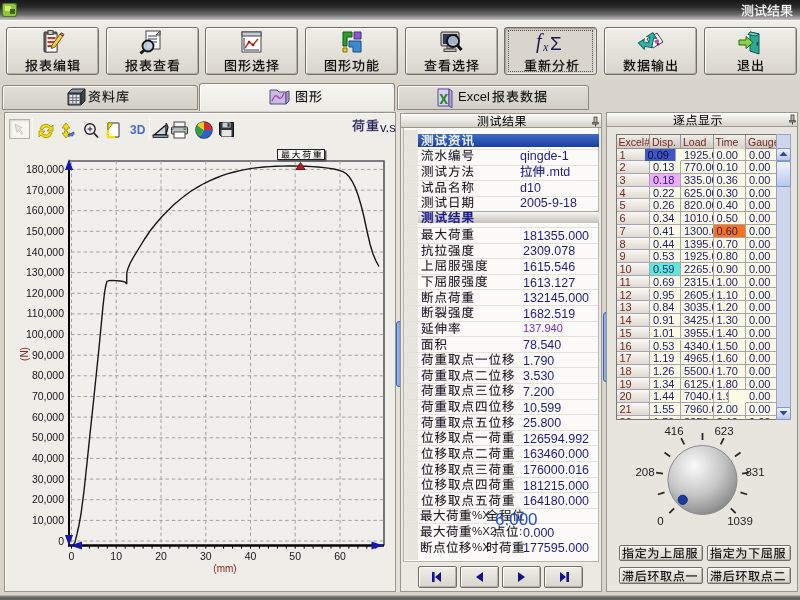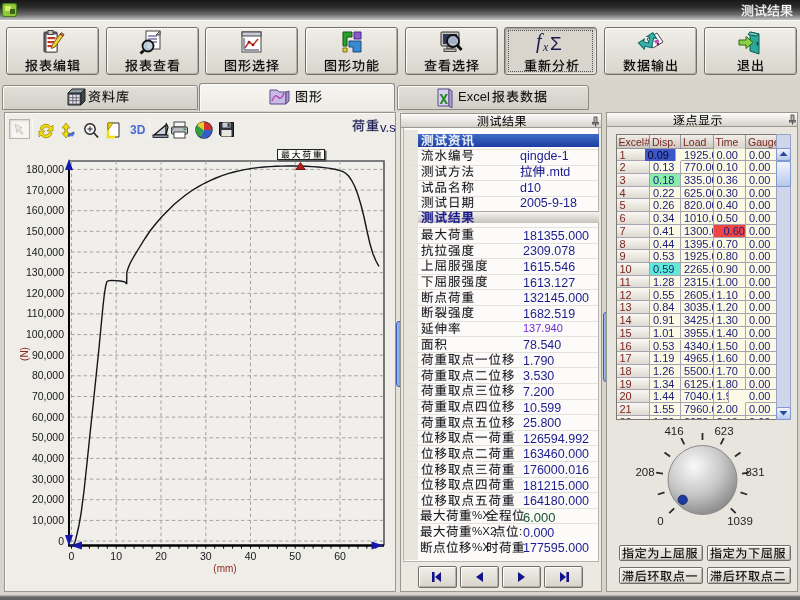--- a/index.html
+++ b/index.html
@@ -698,21 +698,21 @@
     </svg>
   </div>
 <div class="abs" style="left:472px;top:509.4px;font-size:11.5px;color:#1c1c24">%X</div>
 <div style="position:absolute;left:486px;top:509.4px">
     <svg style="display:block" width="38" height="13" viewBox="0 0 38 13" fill="#1c1c24" stroke="#1c1c24" stroke-width="8">
       <use href="#g5168" transform="translate(0.0 11.0) scale(0.01250 -0.01250)"></use>
       <use href="#g7A0B" transform="translate(13.0 11.0) scale(0.01250 -0.01250)"></use>
       <use href="#g4F4D" transform="translate(26.0 11.0) scale(0.01250 -0.01250)"></use>
     </svg>
   </div>
-<div class="abs" style="left:523px;top:509.9px;font-size:13px;color:#14532d">6.000</div>
+<div class="abs" style="left:495px;top:509.9px;font-size:17px;color:#1d4ed8">6.000</div>
 <div style="position:absolute;left:420px;top:525.1px">
     <svg style="display:block" width="52" height="13" viewBox="0 0 52 13" fill="#1c1c24" stroke="#1c1c24" stroke-width="8">
       <use href="#g6700" transform="translate(0.0 11.0) scale(0.01250 -0.01250)"></use>
       <use href="#g5927" transform="translate(13.0 11.0) scale(0.01250 -0.01250)"></use>
       <use href="#g8377" transform="translate(26.0 11.0) scale(0.01250 -0.01250)"></use>
       <use href="#g91CD" transform="translate(39.0 11.0) scale(0.01250 -0.01250)"></use>
     </svg>
   </div>
 <div class="abs" style="left:472px;top:525.1px;font-size:11.5px;color:#1c1c24">%X2</div>
 <div style="position:absolute;left:493px;top:525.1px">
@@ -785,21 +785,21 @@
     <div style="position:absolute;left:28px;top:14.0px;width:31px;height:12.7px;background:#3c55c8;color:#0a0a28;border-right:1px solid #a8a4b4;border-bottom:1px solid #a8a4b4;font-size:11px;padding:0 0 16px 3px;overflow:hidden;white-space:nowrap">0.09</div>
     <div style="position:absolute;left:64.5px;top:14.0px;width:32.5px;height:12.7px;background:#fbfae4;color:#20207c;border-right:1px solid #a8a4b4;border-bottom:1px solid #a8a4b4;font-size:11px;padding:0 0 0 3px;overflow:hidden;white-space:nowrap">1925.00</div>
     <div style="position:absolute;left:97.0px;top:14.0px;width:32.5px;height:12.7px;background:#fbfae4;color:#20207c;border-right:1px solid #a8a4b4;border-bottom:1px solid #a8a4b4;font-size:11px;padding:0 0 0 3px;overflow:hidden;white-space:nowrap">0.00</div>
     <div style="position:absolute;left:129.5px;top:14.0px;width:31px;height:12.7px;background:#fbfae4;color:#20207c;border-right:1px solid #a8a4b4;border-bottom:1px solid #a8a4b4;font-size:11px;padding:0 0 0 3px;overflow:hidden;white-space:nowrap">0.00</div>
     <div style="position:absolute;left:0px;top:26.7px;width:33.5px;height:12.7px;background:linear-gradient(180deg,#faf8f4,#dedad2);color:#7c2420;border-right:1px solid #a8a4b4;border-bottom:1px solid #a8a4b4;font-size:11px;padding:0 0 0 3px;overflow:hidden;white-space:nowrap">2</div>
     <div style="position:absolute;left:33.5px;top:26.7px;width:31px;height:12.7px;background:#fbfae4;color:#20207c;border-right:1px solid #a8a4b4;border-bottom:1px solid #a8a4b4;font-size:11px;padding:0 0 0 3px;overflow:hidden;white-space:nowrap">0.13</div>
     <div style="position:absolute;left:64.5px;top:26.7px;width:32.5px;height:12.7px;background:#fbfae4;color:#20207c;border-right:1px solid #a8a4b4;border-bottom:1px solid #a8a4b4;font-size:11px;padding:0 0 0 3px;overflow:hidden;white-space:nowrap">770.00</div>
     <div style="position:absolute;left:97.0px;top:26.7px;width:32.5px;height:12.7px;background:#fbfae4;color:#20207c;border-right:1px solid #a8a4b4;border-bottom:1px solid #a8a4b4;font-size:11px;padding:0 0 0 3px;overflow:hidden;white-space:nowrap">0.10</div>
     <div style="position:absolute;left:129.5px;top:26.7px;width:31px;height:12.7px;background:#fbfae4;color:#20207c;border-right:1px solid #a8a4b4;border-bottom:1px solid #a8a4b4;font-size:11px;padding:0 0 0 3px;overflow:hidden;white-space:nowrap">0.00</div>
     <div style="position:absolute;left:0px;top:39.5px;width:33.5px;height:12.7px;background:linear-gradient(180deg,#faf8f4,#dedad2);color:#7c2420;border-right:1px solid #a8a4b4;border-bottom:1px solid #a8a4b4;font-size:11px;padding:0 0 0 3px;overflow:hidden;white-space:nowrap">3</div>
-    <div style="position:absolute;left:33.5px;top:39.5px;width:31px;height:12.7px;background:#86efac;color:#20207c;border-right:1px solid #a8a4b4;border-bottom:1px solid #a8a4b4;font-size:11px;padding:0 0 0 3px;overflow:hidden;white-space:nowrap">0.18</div>
+    <div style="position:absolute;left:33.5px;top:39.5px;width:31px;height:12.7px;background:#f0abfc;color:#20207c;border-right:1px solid #a8a4b4;border-bottom:1px solid #a8a4b4;font-size:11px;padding:0 0 0 3px;overflow:hidden;white-space:nowrap">0.18</div>
     <div style="position:absolute;left:64.5px;top:39.5px;width:32.5px;height:12.7px;background:#fbfae4;color:#20207c;border-right:1px solid #a8a4b4;border-bottom:1px solid #a8a4b4;font-size:11px;padding:0 0 0 3px;overflow:hidden;white-space:nowrap">335.00</div>
     <div style="position:absolute;left:97.0px;top:39.5px;width:32.5px;height:12.7px;background:#fbfae4;color:#20207c;border-right:1px solid #a8a4b4;border-bottom:1px solid #a8a4b4;font-size:11px;padding:0 0 0 3px;overflow:hidden;white-space:nowrap">0.36</div>
     <div style="position:absolute;left:129.5px;top:39.5px;width:31px;height:12.7px;background:#fbfae4;color:#20207c;border-right:1px solid #a8a4b4;border-bottom:1px solid #a8a4b4;font-size:11px;padding:0 0 0 3px;overflow:hidden;white-space:nowrap">0.00</div>
     <div style="position:absolute;left:0px;top:52.2px;width:33.5px;height:12.7px;background:linear-gradient(180deg,#faf8f4,#dedad2);color:#7c2420;border-right:1px solid #a8a4b4;border-bottom:1px solid #a8a4b4;font-size:11px;padding:0 0 0 3px;overflow:hidden;white-space:nowrap">4</div>
     <div style="position:absolute;left:33.5px;top:52.2px;width:31px;height:12.7px;background:#fbfae4;color:#20207c;border-right:1px solid #a8a4b4;border-bottom:1px solid #a8a4b4;font-size:11px;padding:0 0 0 3px;overflow:hidden;white-space:nowrap">0.22</div>
     <div style="position:absolute;left:64.5px;top:52.2px;width:32.5px;height:12.7px;background:#fbfae4;color:#20207c;border-right:1px solid #a8a4b4;border-bottom:1px solid #a8a4b4;font-size:11px;padding:0 0 0 3px;overflow:hidden;white-space:nowrap">625.00</div>
     <div style="position:absolute;left:97.0px;top:52.2px;width:32.5px;height:12.7px;background:#fbfae4;color:#20207c;border-right:1px solid #a8a4b4;border-bottom:1px solid #a8a4b4;font-size:11px;padding:0 0 0 3px;overflow:hidden;white-space:nowrap">0.30</div>
     <div style="position:absolute;left:129.5px;top:52.2px;width:31px;height:12.7px;background:#fbfae4;color:#20207c;border-right:1px solid #a8a4b4;border-bottom:1px solid #a8a4b4;font-size:11px;padding:0 0 0 3px;overflow:hidden;white-space:nowrap">0.00</div>
     <div style="position:absolute;left:0px;top:64.9px;width:33.5px;height:12.7px;background:linear-gradient(180deg,#faf8f4,#dedad2);color:#7c2420;border-right:1px solid #a8a4b4;border-bottom:1px solid #a8a4b4;font-size:11px;padding:0 0 0 3px;overflow:hidden;white-space:nowrap">5</div>
     <div style="position:absolute;left:33.5px;top:64.9px;width:31px;height:12.7px;background:#fbfae4;color:#20207c;border-right:1px solid #a8a4b4;border-bottom:1px solid #a8a4b4;font-size:11px;padding:0 0 0 3px;overflow:hidden;white-space:nowrap">0.26</div>
@@ -807,44 +807,44 @@
     <div style="position:absolute;left:97.0px;top:64.9px;width:32.5px;height:12.7px;background:#fbfae4;color:#20207c;border-right:1px solid #a8a4b4;border-bottom:1px solid #a8a4b4;font-size:11px;padding:0 0 0 3px;overflow:hidden;white-space:nowrap">0.40</div>
     <div style="position:absolute;left:129.5px;top:64.9px;width:31px;height:12.7px;background:#fbfae4;color:#20207c;border-right:1px solid #a8a4b4;border-bottom:1px solid #a8a4b4;font-size:11px;padding:0 0 0 3px;overflow:hidden;white-space:nowrap">0.00</div>
     <div style="position:absolute;left:0px;top:77.7px;width:33.5px;height:12.7px;background:linear-gradient(180deg,#faf8f4,#dedad2);color:#7c2420;border-right:1px solid #a8a4b4;border-bottom:1px solid #a8a4b4;font-size:11px;padding:0 0 0 3px;overflow:hidden;white-space:nowrap">6</div>
     <div style="position:absolute;left:33.5px;top:77.7px;width:31px;height:12.7px;background:#fbfae4;color:#20207c;border-right:1px solid #a8a4b4;border-bottom:1px solid #a8a4b4;font-size:11px;padding:0 0 0 3px;overflow:hidden;white-space:nowrap">0.34</div>
     <div style="position:absolute;left:64.5px;top:77.7px;width:32.5px;height:12.7px;background:#fbfae4;color:#20207c;border-right:1px solid #a8a4b4;border-bottom:1px solid #a8a4b4;font-size:11px;padding:0 0 0 3px;overflow:hidden;white-space:nowrap">1010.00</div>
     <div style="position:absolute;left:97.0px;top:77.7px;width:32.5px;height:12.7px;background:#fbfae4;color:#20207c;border-right:1px solid #a8a4b4;border-bottom:1px solid #a8a4b4;font-size:11px;padding:0 0 0 3px;overflow:hidden;white-space:nowrap">0.50</div>
     <div style="position:absolute;left:129.5px;top:77.7px;width:31px;height:12.7px;background:#fbfae4;color:#20207c;border-right:1px solid #a8a4b4;border-bottom:1px solid #a8a4b4;font-size:11px;padding:0 0 0 3px;overflow:hidden;white-space:nowrap">0.00</div>
     <div style="position:absolute;left:0px;top:90.4px;width:33.5px;height:12.7px;background:linear-gradient(180deg,#faf8f4,#dedad2);color:#7c2420;border-right:1px solid #a8a4b4;border-bottom:1px solid #a8a4b4;font-size:11px;padding:0 0 0 3px;overflow:hidden;white-space:nowrap">7</div>
     <div style="position:absolute;left:33.5px;top:90.4px;width:31px;height:12.7px;background:#fbfae4;color:#20207c;border-right:1px solid #a8a4b4;border-bottom:1px solid #a8a4b4;font-size:11px;padding:0 0 0 3px;overflow:hidden;white-space:nowrap">0.41</div>
     <div style="position:absolute;left:64.5px;top:90.4px;width:32.5px;height:12.7px;background:#fbfae4;color:#20207c;border-right:1px solid #a8a4b4;border-bottom:1px solid #a8a4b4;font-size:11px;padding:0 0 0 3px;overflow:hidden;white-space:nowrap">1300.00</div>
-    <div style="position:absolute;left:97.0px;top:90.4px;width:32.5px;height:12.7px;background:#ef4444;color:#20207c;border-right:1px solid #a8a4b4;border-bottom:1px solid #a8a4b4;font-size:11px;padding:0 0 0 10px;overflow:hidden;white-space:nowrap">0.60</div>
+    <div style="position:absolute;left:97.0px;top:90.4px;width:32.5px;height:12.7px;background:#f97316;color:#20207c;border-right:1px solid #a8a4b4;border-bottom:1px solid #a8a4b4;font-size:11px;padding:0 0 0 3px;overflow:hidden;white-space:nowrap">0.60</div>
     <div style="position:absolute;left:129.5px;top:90.4px;width:31px;height:12.7px;background:#fbfae4;color:#20207c;border-right:1px solid #a8a4b4;border-bottom:1px solid #a8a4b4;font-size:11px;padding:0 0 0 3px;overflow:hidden;white-space:nowrap">0.00</div>
     <div style="position:absolute;left:0px;top:103.1px;width:33.5px;height:12.7px;background:linear-gradient(180deg,#faf8f4,#dedad2);color:#7c2420;border-right:1px solid #a8a4b4;border-bottom:1px solid #a8a4b4;font-size:11px;padding:0 0 0 3px;overflow:hidden;white-space:nowrap">8</div>
     <div style="position:absolute;left:33.5px;top:103.1px;width:31px;height:12.7px;background:#fbfae4;color:#20207c;border-right:1px solid #a8a4b4;border-bottom:1px solid #a8a4b4;font-size:11px;padding:0 0 0 3px;overflow:hidden;white-space:nowrap">0.44</div>
     <div style="position:absolute;left:64.5px;top:103.1px;width:32.5px;height:12.7px;background:#fbfae4;color:#20207c;border-right:1px solid #a8a4b4;border-bottom:1px solid #a8a4b4;font-size:11px;padding:0 0 0 3px;overflow:hidden;white-space:nowrap">1395.00</div>
     <div style="position:absolute;left:97.0px;top:103.1px;width:32.5px;height:12.7px;background:#fbfae4;color:#20207c;border-right:1px solid #a8a4b4;border-bottom:1px solid #a8a4b4;font-size:11px;padding:0 0 0 3px;overflow:hidden;white-space:nowrap">0.70</div>
     <div style="position:absolute;left:129.5px;top:103.1px;width:31px;height:12.7px;background:#fbfae4;color:#20207c;border-right:1px solid #a8a4b4;border-bottom:1px solid #a8a4b4;font-size:11px;padding:0 0 0 3px;overflow:hidden;white-space:nowrap">0.00</div>
     <div style="position:absolute;left:0px;top:115.8px;width:33.5px;height:12.7px;background:linear-gradient(180deg,#faf8f4,#dedad2);color:#7c2420;border-right:1px solid #a8a4b4;border-bottom:1px solid #a8a4b4;font-size:11px;padding:0 0 0 3px;overflow:hidden;white-space:nowrap">9</div>
     <div style="position:absolute;left:33.5px;top:115.8px;width:31px;height:12.7px;background:#fbfae4;color:#20207c;border-right:1px solid #a8a4b4;border-bottom:1px solid #a8a4b4;font-size:11px;padding:0 0 0 3px;overflow:hidden;white-space:nowrap">0.53</div>
     <div style="position:absolute;left:64.5px;top:115.8px;width:32.5px;height:12.7px;background:#fbfae4;color:#20207c;border-right:1px solid #a8a4b4;border-bottom:1px solid #a8a4b4;font-size:11px;padding:0 0 0 3px;overflow:hidden;white-space:nowrap">1925.00</div>
     <div style="position:absolute;left:97.0px;top:115.8px;width:32.5px;height:12.7px;background:#fbfae4;color:#20207c;border-right:1px solid #a8a4b4;border-bottom:1px solid #a8a4b4;font-size:11px;padding:0 0 0 3px;overflow:hidden;white-space:nowrap">0.80</div>
     <div style="position:absolute;left:129.5px;top:115.8px;width:31px;height:12.7px;background:#fbfae4;color:#20207c;border-right:1px solid #a8a4b4;border-bottom:1px solid #a8a4b4;font-size:11px;padding:0 0 0 3px;overflow:hidden;white-space:nowrap">0.00</div>
     <div style="position:absolute;left:0px;top:128.6px;width:33.5px;height:12.7px;background:linear-gradient(180deg,#faf8f4,#dedad2);color:#7c2420;border-right:1px solid #a8a4b4;border-bottom:1px solid #a8a4b4;font-size:11px;padding:0 0 0 3px;overflow:hidden;white-space:nowrap">10</div>
     <div style="position:absolute;left:33.5px;top:128.6px;width:31px;height:12.7px;background:#5eead4;color:#20207c;border-right:1px solid #a8a4b4;border-bottom:1px solid #a8a4b4;font-size:11px;padding:0 0 0 3px;overflow:hidden;white-space:nowrap">0.59</div>
     <div style="position:absolute;left:64.5px;top:128.6px;width:32.5px;height:12.7px;background:#fbfae4;color:#20207c;border-right:1px solid #a8a4b4;border-bottom:1px solid #a8a4b4;font-size:11px;padding:0 0 0 3px;overflow:hidden;white-space:nowrap">2265.00</div>
     <div style="position:absolute;left:97.0px;top:128.6px;width:32.5px;height:12.7px;background:#fbfae4;color:#20207c;border-right:1px solid #a8a4b4;border-bottom:1px solid #a8a4b4;font-size:11px;padding:0 0 0 3px;overflow:hidden;white-space:nowrap">0.90</div>
     <div style="position:absolute;left:129.5px;top:128.6px;width:31px;height:12.7px;background:#fbfae4;color:#20207c;border-right:1px solid #a8a4b4;border-bottom:1px solid #a8a4b4;font-size:11px;padding:0 0 0 3px;overflow:hidden;white-space:nowrap">0.00</div>
     <div style="position:absolute;left:0px;top:141.3px;width:33.5px;height:12.7px;background:linear-gradient(180deg,#faf8f4,#dedad2);color:#7c2420;border-right:1px solid #a8a4b4;border-bottom:1px solid #a8a4b4;font-size:11px;padding:0 0 0 3px;overflow:hidden;white-space:nowrap">11</div>
-    <div style="position:absolute;left:33.5px;top:141.3px;width:31px;height:12.7px;background:#fbfae4;color:#20207c;border-right:1px solid #a8a4b4;border-bottom:1px solid #a8a4b4;font-size:11px;padding:0 0 0 3px;overflow:hidden;white-space:nowrap">1.28</div>
+    <div style="position:absolute;left:33.5px;top:141.3px;width:31px;height:12.7px;background:#fbfae4;color:#20207c;border-right:1px solid #a8a4b4;border-bottom:1px solid #a8a4b4;font-size:11px;padding:0 0 0 3px;overflow:hidden;white-space:nowrap">0.69</div>
     <div style="position:absolute;left:64.5px;top:141.3px;width:32.5px;height:12.7px;background:#fbfae4;color:#20207c;border-right:1px solid #a8a4b4;border-bottom:1px solid #a8a4b4;font-size:11px;padding:0 0 0 3px;overflow:hidden;white-space:nowrap">2315.00</div>
     <div style="position:absolute;left:97.0px;top:141.3px;width:32.5px;height:12.7px;background:#fbfae4;color:#20207c;border-right:1px solid #a8a4b4;border-bottom:1px solid #a8a4b4;font-size:11px;padding:0 0 0 3px;overflow:hidden;white-space:nowrap">1.00</div>
     <div style="position:absolute;left:129.5px;top:141.3px;width:31px;height:12.7px;background:#fbfae4;color:#20207c;border-right:1px solid #a8a4b4;border-bottom:1px solid #a8a4b4;font-size:11px;padding:0 0 0 3px;overflow:hidden;white-space:nowrap">0.00</div>
     <div style="position:absolute;left:0px;top:154.0px;width:33.5px;height:12.7px;background:linear-gradient(180deg,#faf8f4,#dedad2);color:#7c2420;border-right:1px solid #a8a4b4;border-bottom:1px solid #a8a4b4;font-size:11px;padding:0 0 0 3px;overflow:hidden;white-space:nowrap">12</div>
-    <div style="position:absolute;left:33.5px;top:154.0px;width:31px;height:12.7px;background:#fbfae4;color:#20207c;border-right:1px solid #a8a4b4;border-bottom:1px solid #a8a4b4;font-size:11px;padding:0 0 0 3px;overflow:hidden;white-space:nowrap">0.55</div>
+    <div style="position:absolute;left:33.5px;top:154.0px;width:31px;height:12.7px;background:#fbfae4;color:#20207c;border-right:1px solid #a8a4b4;border-bottom:1px solid #a8a4b4;font-size:11px;padding:0 0 0 3px;overflow:hidden;white-space:nowrap">0.95</div>
     <div style="position:absolute;left:64.5px;top:154.0px;width:32.5px;height:12.7px;background:#fbfae4;color:#20207c;border-right:1px solid #a8a4b4;border-bottom:1px solid #a8a4b4;font-size:11px;padding:0 0 0 3px;overflow:hidden;white-space:nowrap">2605.00</div>
     <div style="position:absolute;left:97.0px;top:154.0px;width:32.5px;height:12.7px;background:#fbfae4;color:#20207c;border-right:1px solid #a8a4b4;border-bottom:1px solid #a8a4b4;font-size:11px;padding:0 0 0 3px;overflow:hidden;white-space:nowrap">1.10</div>
     <div style="position:absolute;left:129.5px;top:154.0px;width:31px;height:12.7px;background:#fbfae4;color:#20207c;border-right:1px solid #a8a4b4;border-bottom:1px solid #a8a4b4;font-size:11px;padding:0 0 0 3px;overflow:hidden;white-space:nowrap">0.00</div>
     <div style="position:absolute;left:0px;top:166.8px;width:33.5px;height:12.7px;background:linear-gradient(180deg,#faf8f4,#dedad2);color:#7c2420;border-right:1px solid #a8a4b4;border-bottom:1px solid #a8a4b4;font-size:11px;padding:0 0 0 3px;overflow:hidden;white-space:nowrap">13</div>
     <div style="position:absolute;left:33.5px;top:166.8px;width:31px;height:12.7px;background:#fbfae4;color:#20207c;border-right:1px solid #a8a4b4;border-bottom:1px solid #a8a4b4;font-size:11px;padding:0 0 0 3px;overflow:hidden;white-space:nowrap">0.84</div>
     <div style="position:absolute;left:64.5px;top:166.8px;width:32.5px;height:12.7px;background:#fbfae4;color:#20207c;border-right:1px solid #a8a4b4;border-bottom:1px solid #a8a4b4;font-size:11px;padding:0 0 0 3px;overflow:hidden;white-space:nowrap">3035.00</div>
     <div style="position:absolute;left:97.0px;top:166.8px;width:32.5px;height:12.7px;background:#fbfae4;color:#20207c;border-right:1px solid #a8a4b4;border-bottom:1px solid #a8a4b4;font-size:11px;padding:0 0 0 3px;overflow:hidden;white-space:nowrap">1.20</div>
     <div style="position:absolute;left:129.5px;top:166.8px;width:31px;height:12.7px;background:#fbfae4;color:#20207c;border-right:1px solid #a8a4b4;border-bottom:1px solid #a8a4b4;font-size:11px;padding:0 0 0 3px;overflow:hidden;white-space:nowrap">0.00</div>
     <div style="position:absolute;left:0px;top:179.5px;width:33.5px;height:12.7px;background:linear-gradient(180deg,#faf8f4,#dedad2);color:#7c2420;border-right:1px solid #a8a4b4;border-bottom:1px solid #a8a4b4;font-size:11px;padding:0 0 0 3px;overflow:hidden;white-space:nowrap">14</div>
     <div style="position:absolute;left:33.5px;top:179.5px;width:31px;height:12.7px;background:#fbfae4;color:#20207c;border-right:1px solid #a8a4b4;border-bottom:1px solid #a8a4b4;font-size:11px;padding:0 0 0 3px;overflow:hidden;white-space:nowrap">0.91</div>

